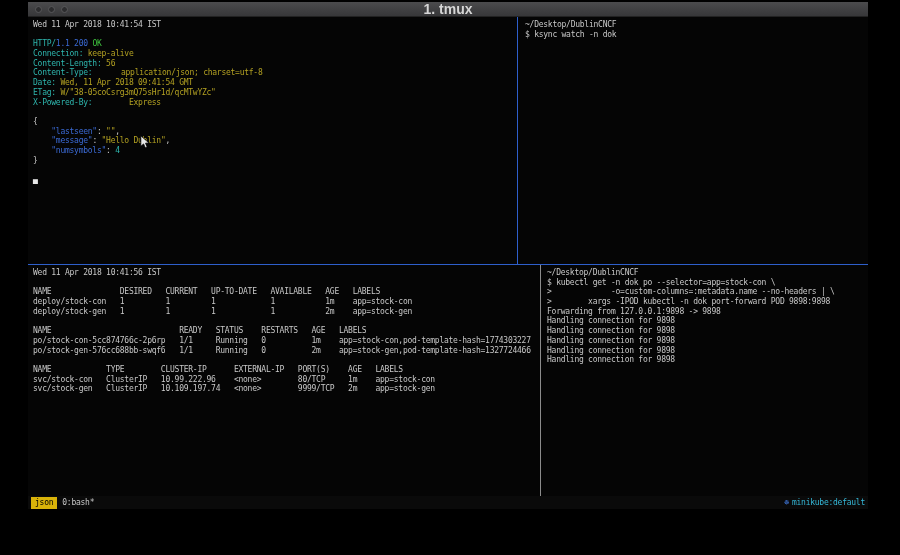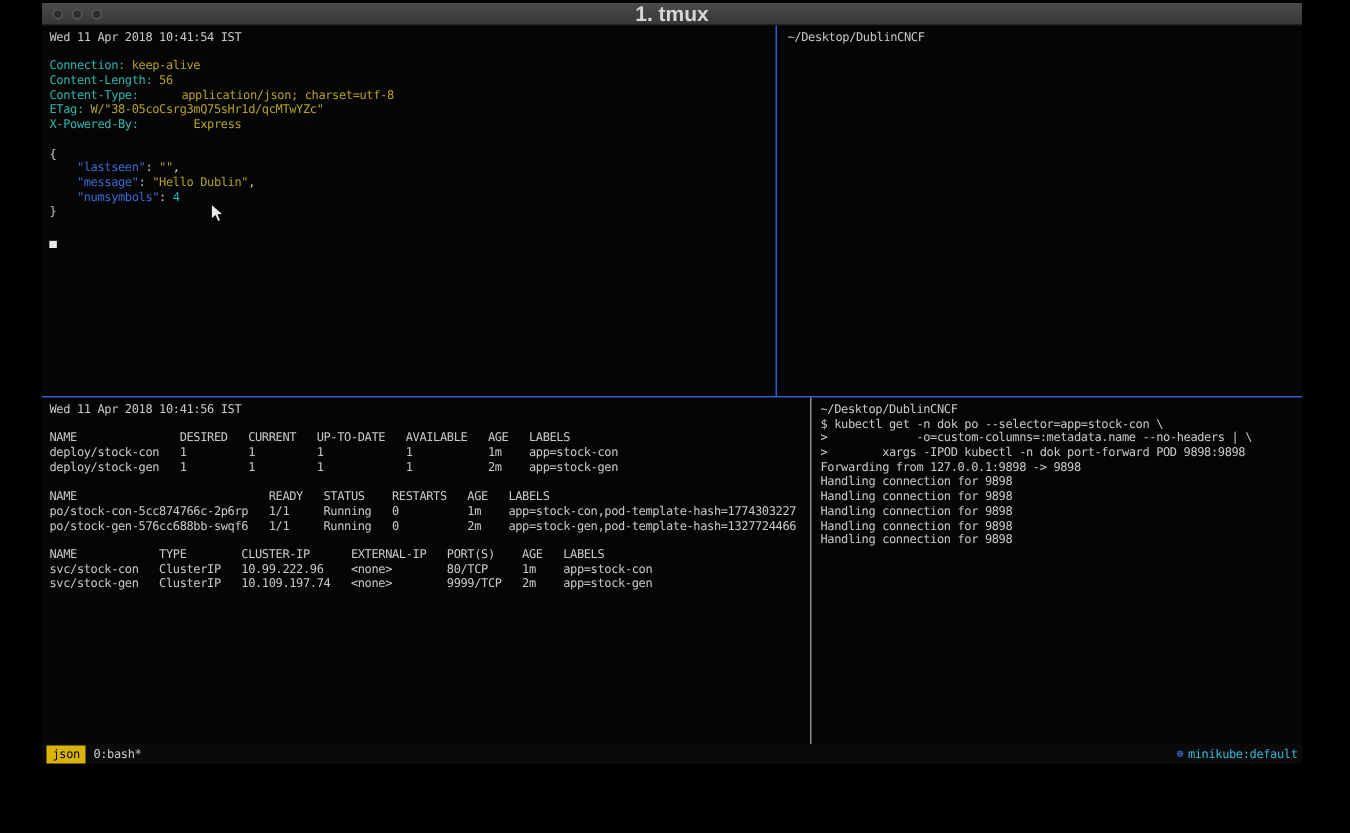--- a/index.html
+++ b/index.html
@@ -61,36 +61,39 @@
         <span class="tl"></span>
         <span class="tl"></span>
       </div>
       <div class="title">1. tmux</div>
     </div>
 
     <div class="term">
       <div class="pane pane-tl">
           <div class="tline"><span style="color: rgb(200, 200, 200);">Wed 11 Apr 2018 10:41:54 IST</span></div>
           <div class="tline"></div>
+          <div class="tline"><span style="color: rgb(46, 181, 173);">HTTP/</span><span style="color: rgb(59, 106, 212);">1.1 200</span><span style="color: rgb(63, 193, 63);"> OK</span></div>
           <div class="tline"><span style="color: rgb(46, 181, 173);">Connection:</span><span style="color: rgb(179, 161, 34);"> keep-alive</span></div>
           <div class="tline"><span style="color: rgb(46, 181, 173);">Content-Length:</span><span style="color: rgb(179, 161, 34);"> 56</span></div>
           <div class="tline"><span style="color: rgb(46, 181, 173);">Content-Type:</span><span style="color: rgb(179, 161, 34); margin-left: 24px;"> application/json; charset=utf-8</span></div>
+          <div class="tline"><span style="color: rgb(46, 181, 173);">Date:</span><span style="color: rgb(179, 161, 34);"> Wed, 11 Apr 2018 09:41:54 GMT</span></div>
           <div class="tline"><span style="color: rgb(46, 181, 173);">ETag:</span><span style="color: rgb(179, 161, 34);"> W/"38-05coCsrg3mQ75sHr1d/qcMTwYZc"</span></div>
           <div class="tline"><span style="color: rgb(46, 181, 173);">X-Powered-By:</span><span style="color: rgb(179, 161, 34); margin-left: 32px;"> Express</span></div>
           <div class="tline"></div>
           <div class="tline"><span style="color: rgb(200, 200, 200);">{</span></div>
           <div class="tline"><span style="color: rgb(200, 200, 200);">    </span><span style="color: rgb(59, 106, 212);">"lastseen"</span><span style="color: rgb(200, 200, 200);">: </span><span style="color: rgb(179, 161, 34);">""</span><span style="color: rgb(200, 200, 200);">,</span></div>
           <div class="tline"><span style="color: rgb(200, 200, 200);">    </span><span style="color: rgb(59, 106, 212);">"message"</span><span style="color: rgb(200, 200, 200);">: </span><span style="color: rgb(179, 161, 34);">"Hello Dublin"</span><span style="color: rgb(200, 200, 200);">,</span></div>
           <div class="tline"><span style="color: rgb(200, 200, 200);">    </span><span style="color: rgb(59, 106, 212);">"numsymbols"</span><span style="color: rgb(200, 200, 200);">: </span><span style="color: rgb(46, 181, 173);">4</span></div>
           <div class="tline"><span style="color: rgb(200, 200, 200);">}</span></div>
           <div class="tline"></div>
           <div class="tline"><span style="color: rgb(232, 232, 232);">▄</span></div>
         </div>
       <div class="pane pane-tr">
           <div class="tline"><span style="color: rgb(200, 200, 200);">~/Desktop/DublinCNCF</span></div>
+          <div class="tline"><span style="color: rgb(200, 200, 200);">$ ksync watch -n dok</span></div>
         </div>
       <div class="pane pane-bl">
           <div class="tline"><span style="color: rgb(200, 200, 200);">Wed 11 Apr 2018 10:41:56 IST</span></div>
           <div class="tline"></div>
           <div class="tline"><span style="color: rgb(200, 200, 200);">NAME               DESIRED   CURRENT   UP-TO-DATE   AVAILABLE   AGE   LABELS</span></div>
           <div class="tline"><span style="color: rgb(200, 200, 200);">deploy/stock-con   1         1         1            1           1m    app=stock-con</span></div>
           <div class="tline"><span style="color: rgb(200, 200, 200);">deploy/stock-gen   1         1         1            1           2m    app=stock-gen</span></div>
           <div class="tline"></div>
           <div class="tline"><span style="color: rgb(200, 200, 200);">NAME                            READY   STATUS    RESTARTS   AGE   LABELS</span></div>
           <div class="tline"><span style="color: rgb(200, 200, 200);">po/stock-con-5cc874766c-2p6rp   1/1     Running   0          1m    app=stock-con,pod-template-hash=1774303227</span></div>

